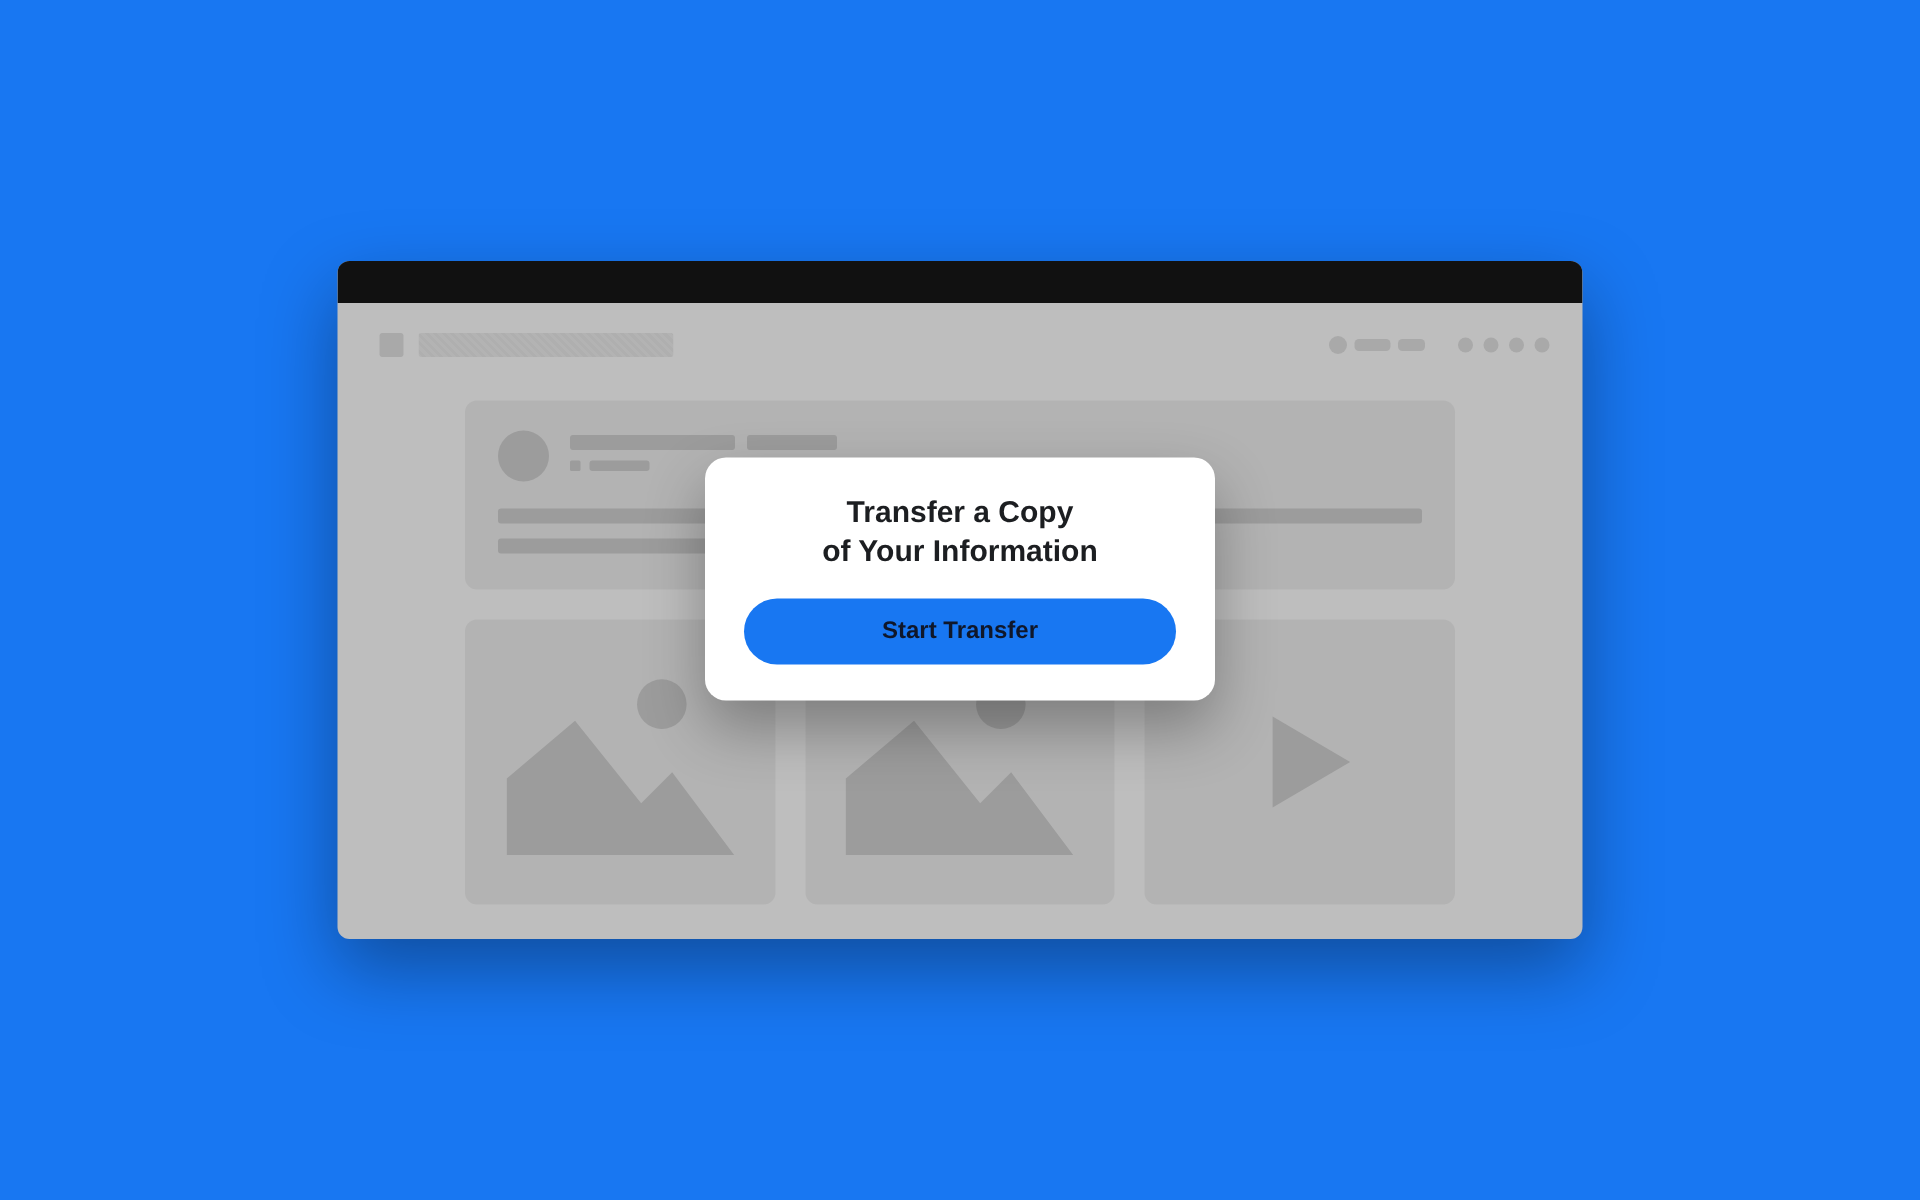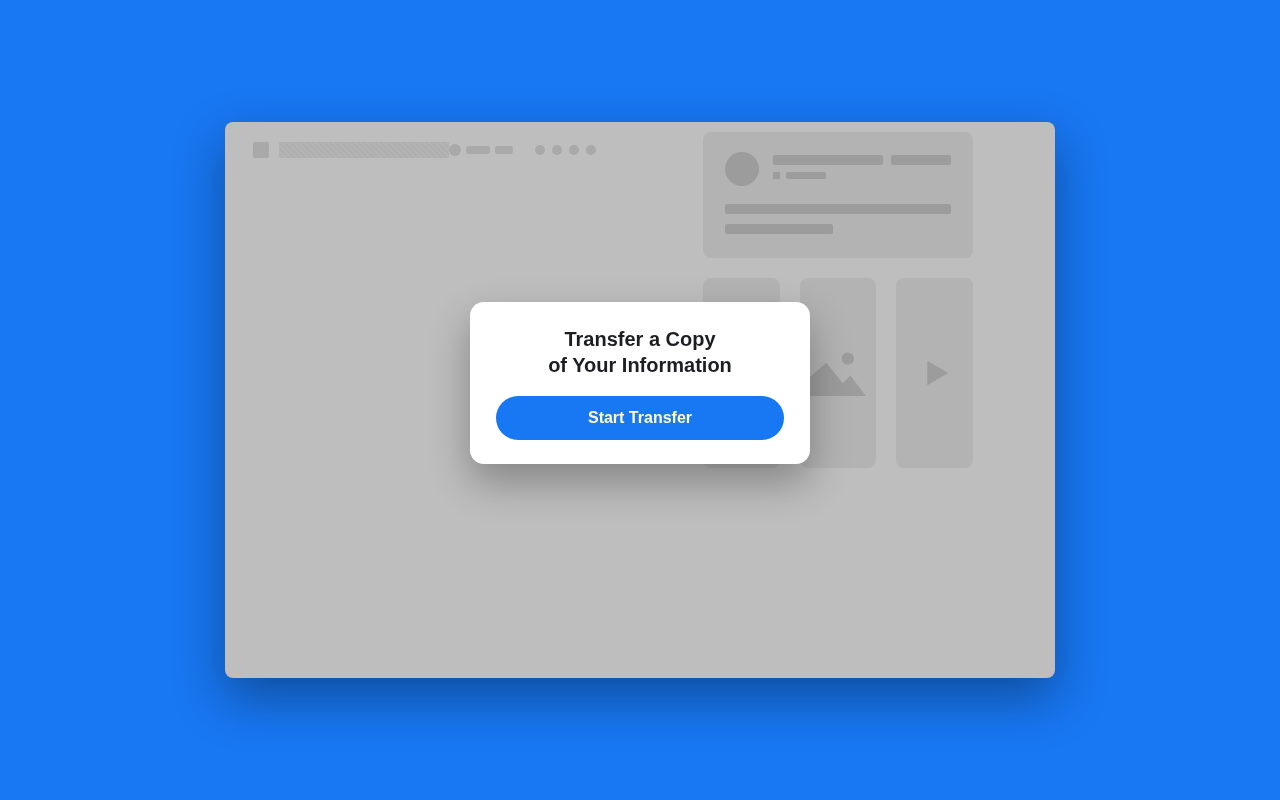--- a/index.html
+++ b/index.html
@@ -8,28 +8,28 @@
     background: #1877F2;
     font-family: -apple-system, BlinkMacSystemFont, "Segoe UI", Helvetica, Arial, sans-serif;
     display: flex;
     align-items: center;
     justify-content: center;
     overflow: hidden;
   }
 
   .window {
     width: 830px;
-    height: 556px;
+    height: 452px;
     background: #BEBEBE;
     border-radius: 8px;
     box-shadow: 0 20px 50px rgba(0,0,0,0.35);
     overflow: hidden;
     position: relative;
     display: flex;
-    flex-direction: row;
+    flex-direction: column;
   }
 
   .titlebar {
     height: 28px;
     background: #111111;
     flex-shrink: 0;
   }
 
   
   .topnav {
@@ -116,21 +116,21 @@
     font-weight: 600;
     color: #1C1E21;
     line-height: 1.3;
     margin-bottom: 18px;
     white-space: pre-line;
   }
   .modal-btn {
     display: inline-block;
     width: 100%;
     background: #1877F2;
-    color: #fef9c3;
+    color: #0f172a;
     border: none;
     border-radius: 999px;
     height: 44px;
     line-height: 44px;
     font-size: 16px;
     font-weight: 600;
     cursor: pointer;
   }
 
   .image-glyph-fill { fill: #9C9C9C; }

